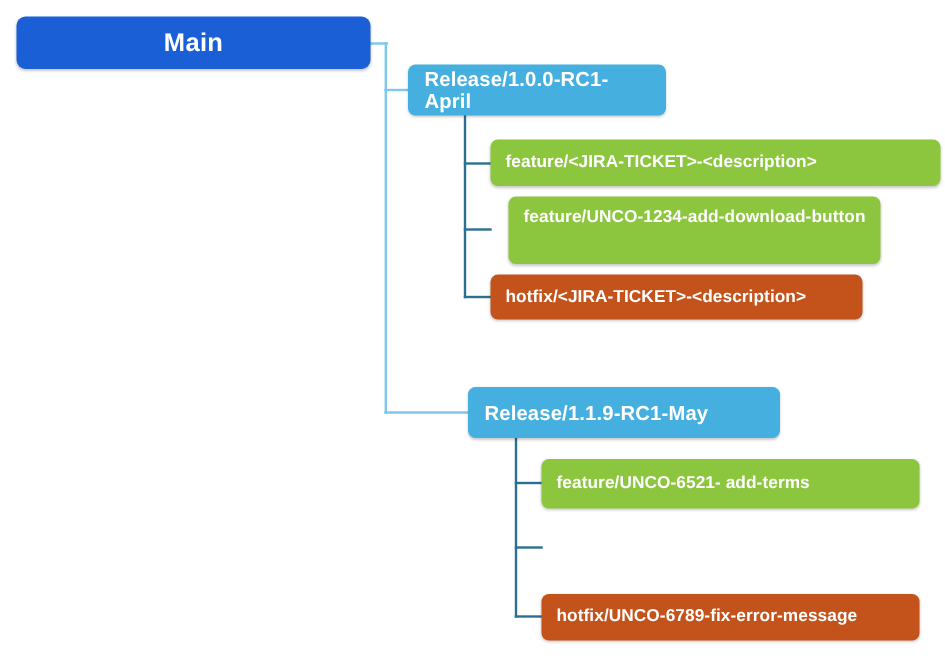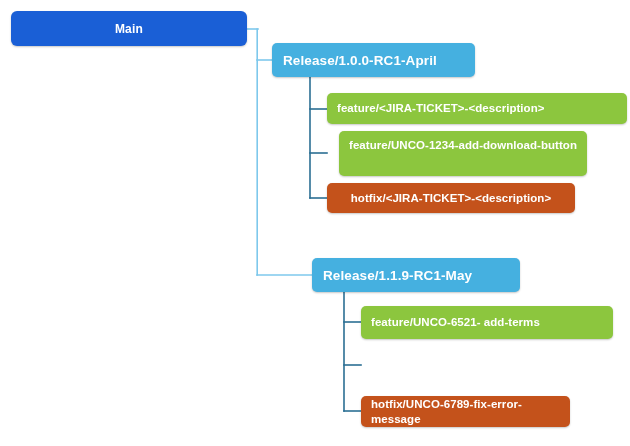--- a/index.html
+++ b/index.html
@@ -45,59 +45,59 @@
     left: 11px;
     top: 11px;
     width: 236px;
     height: 35px;
     background: #1a5fd6;
     justify-content: center;
     border-radius: 6px;
   }
   .node.root .label {
     text-align: center;
-    font-size: 12px;
+    font-size: 17px;
     font-weight: bold;
     letter-spacing: 0.2px;
   }
 
   
   .node.release {
     height: 34px;
     background: #45b0e0;
     padding: 0 11px;
   }
   .node.release .label {
     font-size: 13.5px;
     font-weight: bold;
     letter-spacing: 0.1px;
   }
-  .node.release.r1 { left: 272px; top: 43px;  width: 203px; }
+  .node.release.r1 { left: 272px; top: 43px;  width: 172px; }
   .node.release.r2 { left: 312px; top: 258px; width: 208px; }
 
   
   .node.leaf {
     padding: 0 10px;
     font-size: 11.5px;
     font-weight: bold;
     letter-spacing: 0.05px;
     line-height: 15px;
   }
   .node.leaf.feature { background: #8cc63e; }
   .node.leaf.hotfix  { background: #c4521b; }
 
   
   .node.leaf.u1 { left: 327px; top: 93px;  width: 300px; height: 31px; }
   .node.leaf.u2 { left: 327px; top: 131px; width: 248px; height: 45px; align-items: flex-start; padding-top: 7px; margin-left: 12px; }
-  .node.leaf.u3 { left: 327px; top: 183px; width: 248px; height: 30px; text-align: center; }
+  .node.leaf.u3 { left: 327px; top: 183px; width: 248px; height: 30px; }
 
   
   .node.leaf.l1 { left: 361px; top: 306px; width: 252px; height: 33px; }
   .node.leaf.l2 { left: 361px; top: 349px; width: 252px; height: 33px; }
-  .node.leaf.l3 { left: 361px; top: 396px; width: 209px; height: 31px; }
+  .node.leaf.l3 { left: 361px; top: 396px; width: 252px; height: 31px; }
 </style>
 </head>
 <body>
 
 <div id="canvas">
 
   <svg id="connectors" viewBox="0 0 630 446" width="630" height="446" xmlns="http://www.w3.org/2000/svg">
 
     <g fill="none" stroke="#7ec8ec" stroke-width="1.6" stroke-linecap="square">
 

